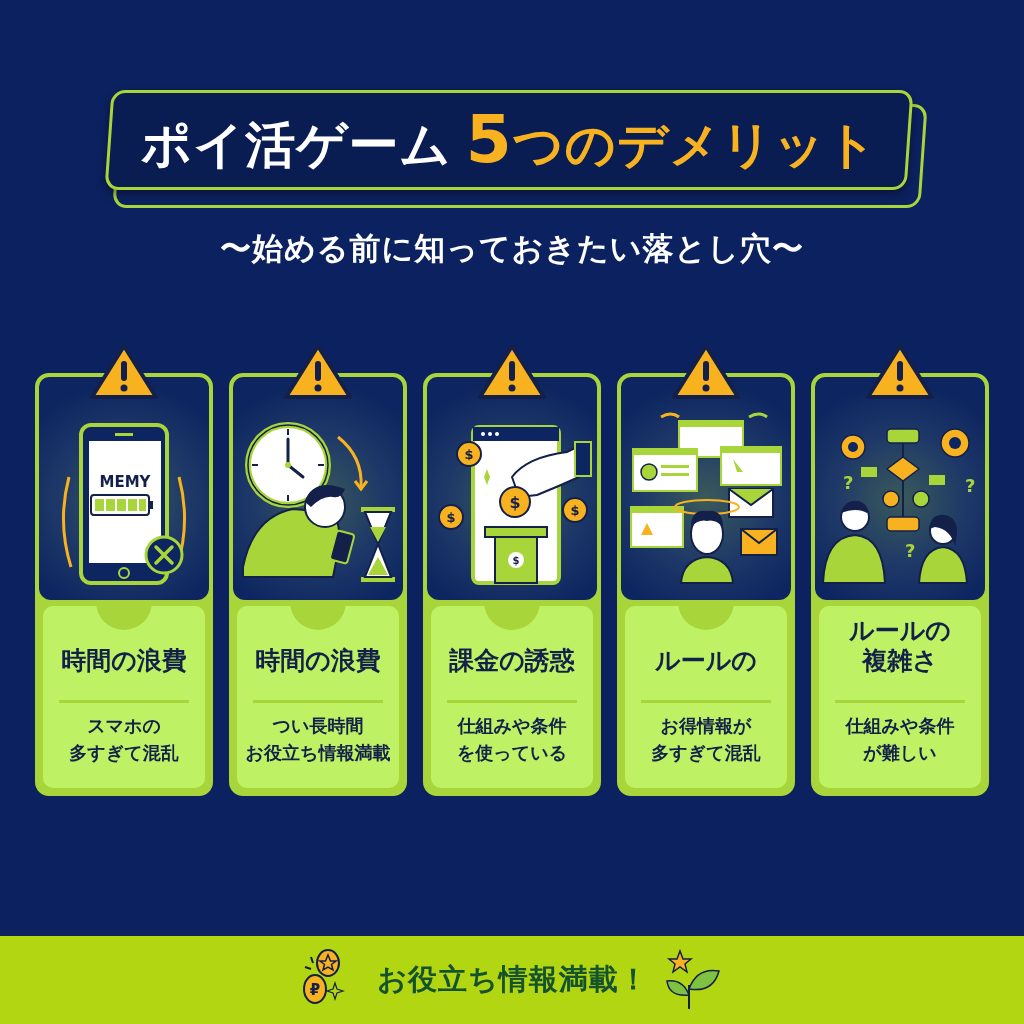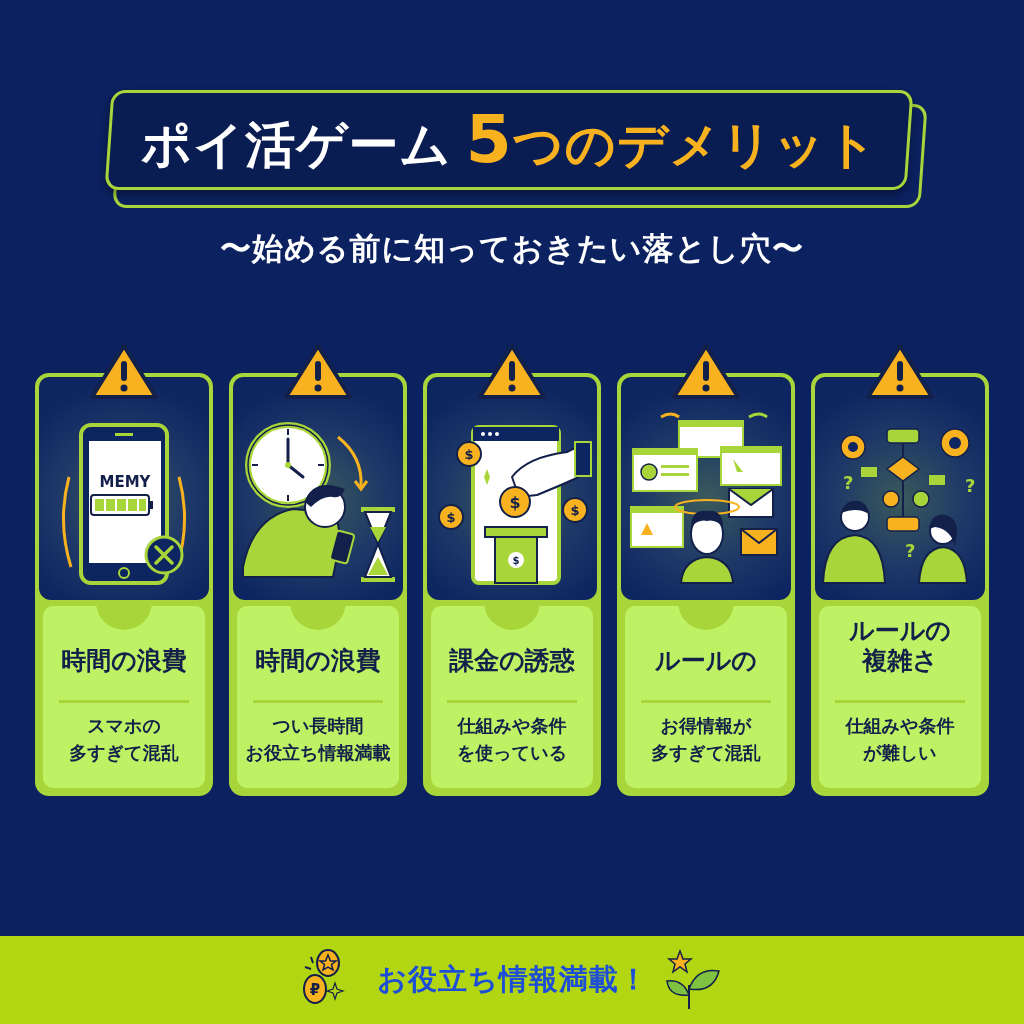--- a/index.html
+++ b/index.html
@@ -77,21 +77,21 @@
   }
   .footer {
     position: absolute; left: 0; top: 936px; width: 1024px; height: 88px;
     background: #b2d612;
   }
   .footer-inner {
     position: absolute; left: 0; top: 0; width: 100%; height: 100%;
     display: flex; align-items: center; justify-content: center; gap: 14px;
   }
   .footer-text {
-    font-size: 29px; font-weight: bold; color: #1d4ed8; letter-spacing: 1px;
+    font-size: 29px; font-weight: bold; color: #14532d; letter-spacing: 1px;
   }
 </style>
 </head>
 <body>
 
 <div class="title-wrap">
   <div class="title-back"></div>
   <div class="title-front">
     <div class="title-text">
       <span class="title-white">ポイ活ゲーム</span>

